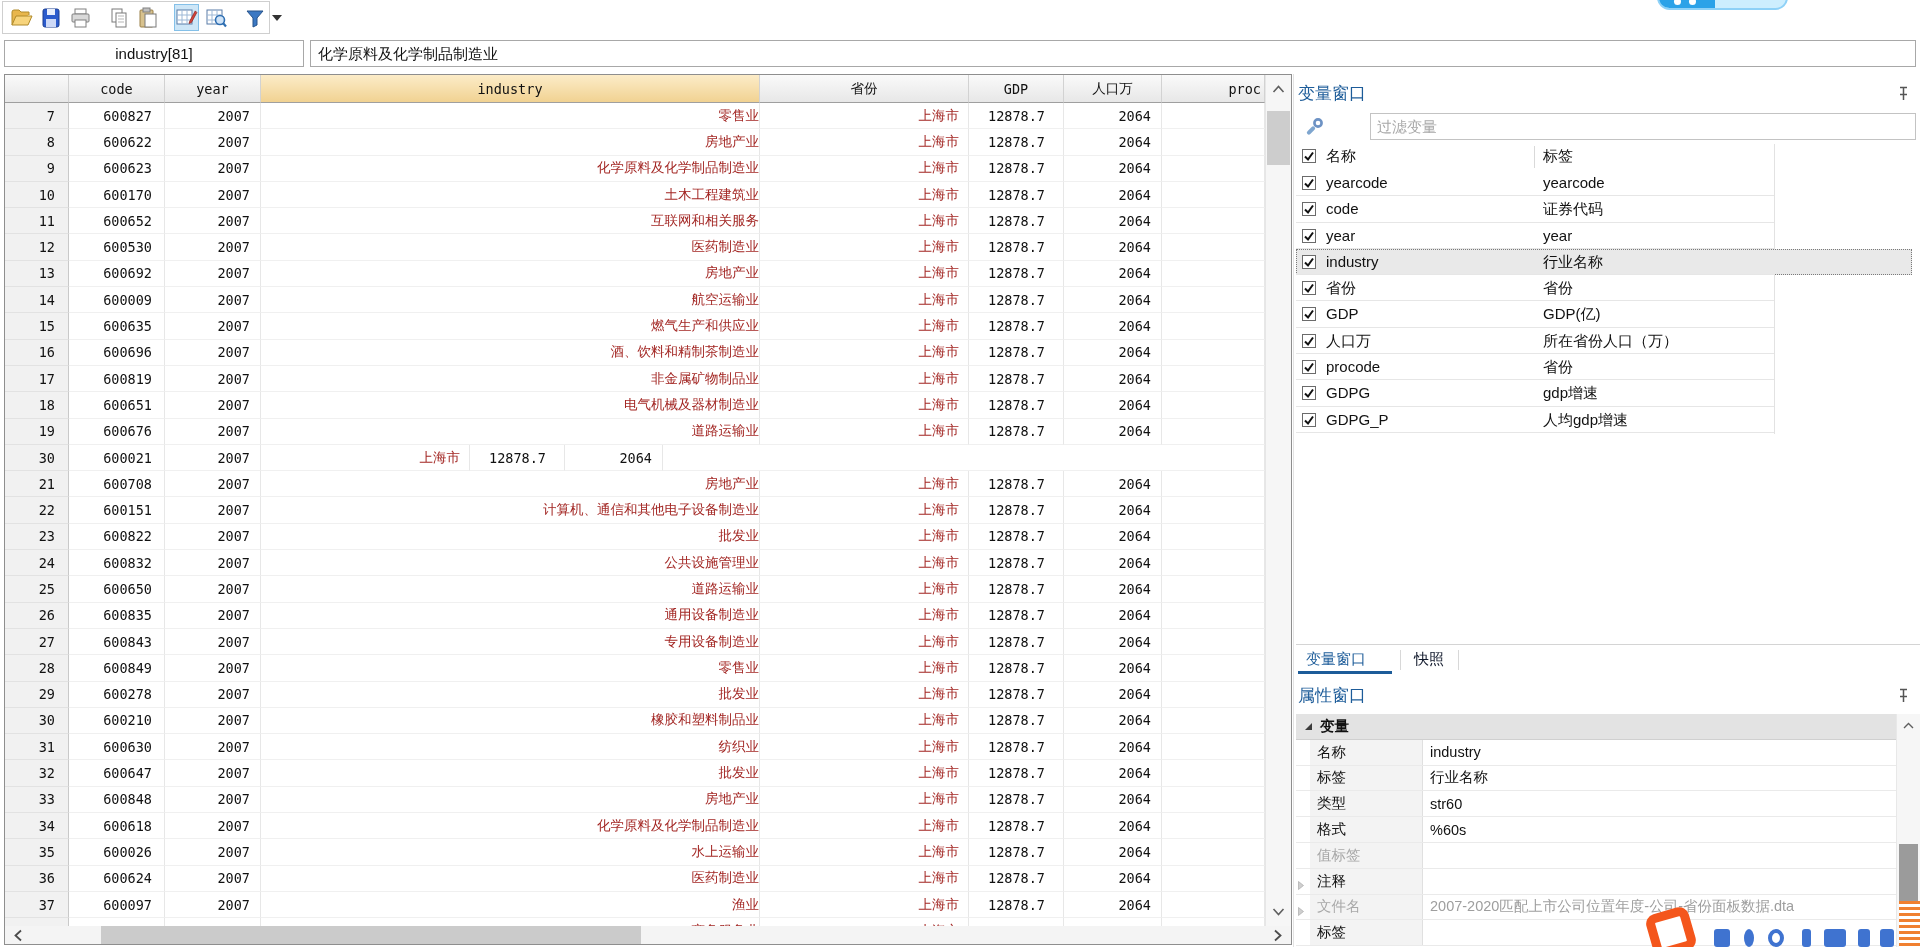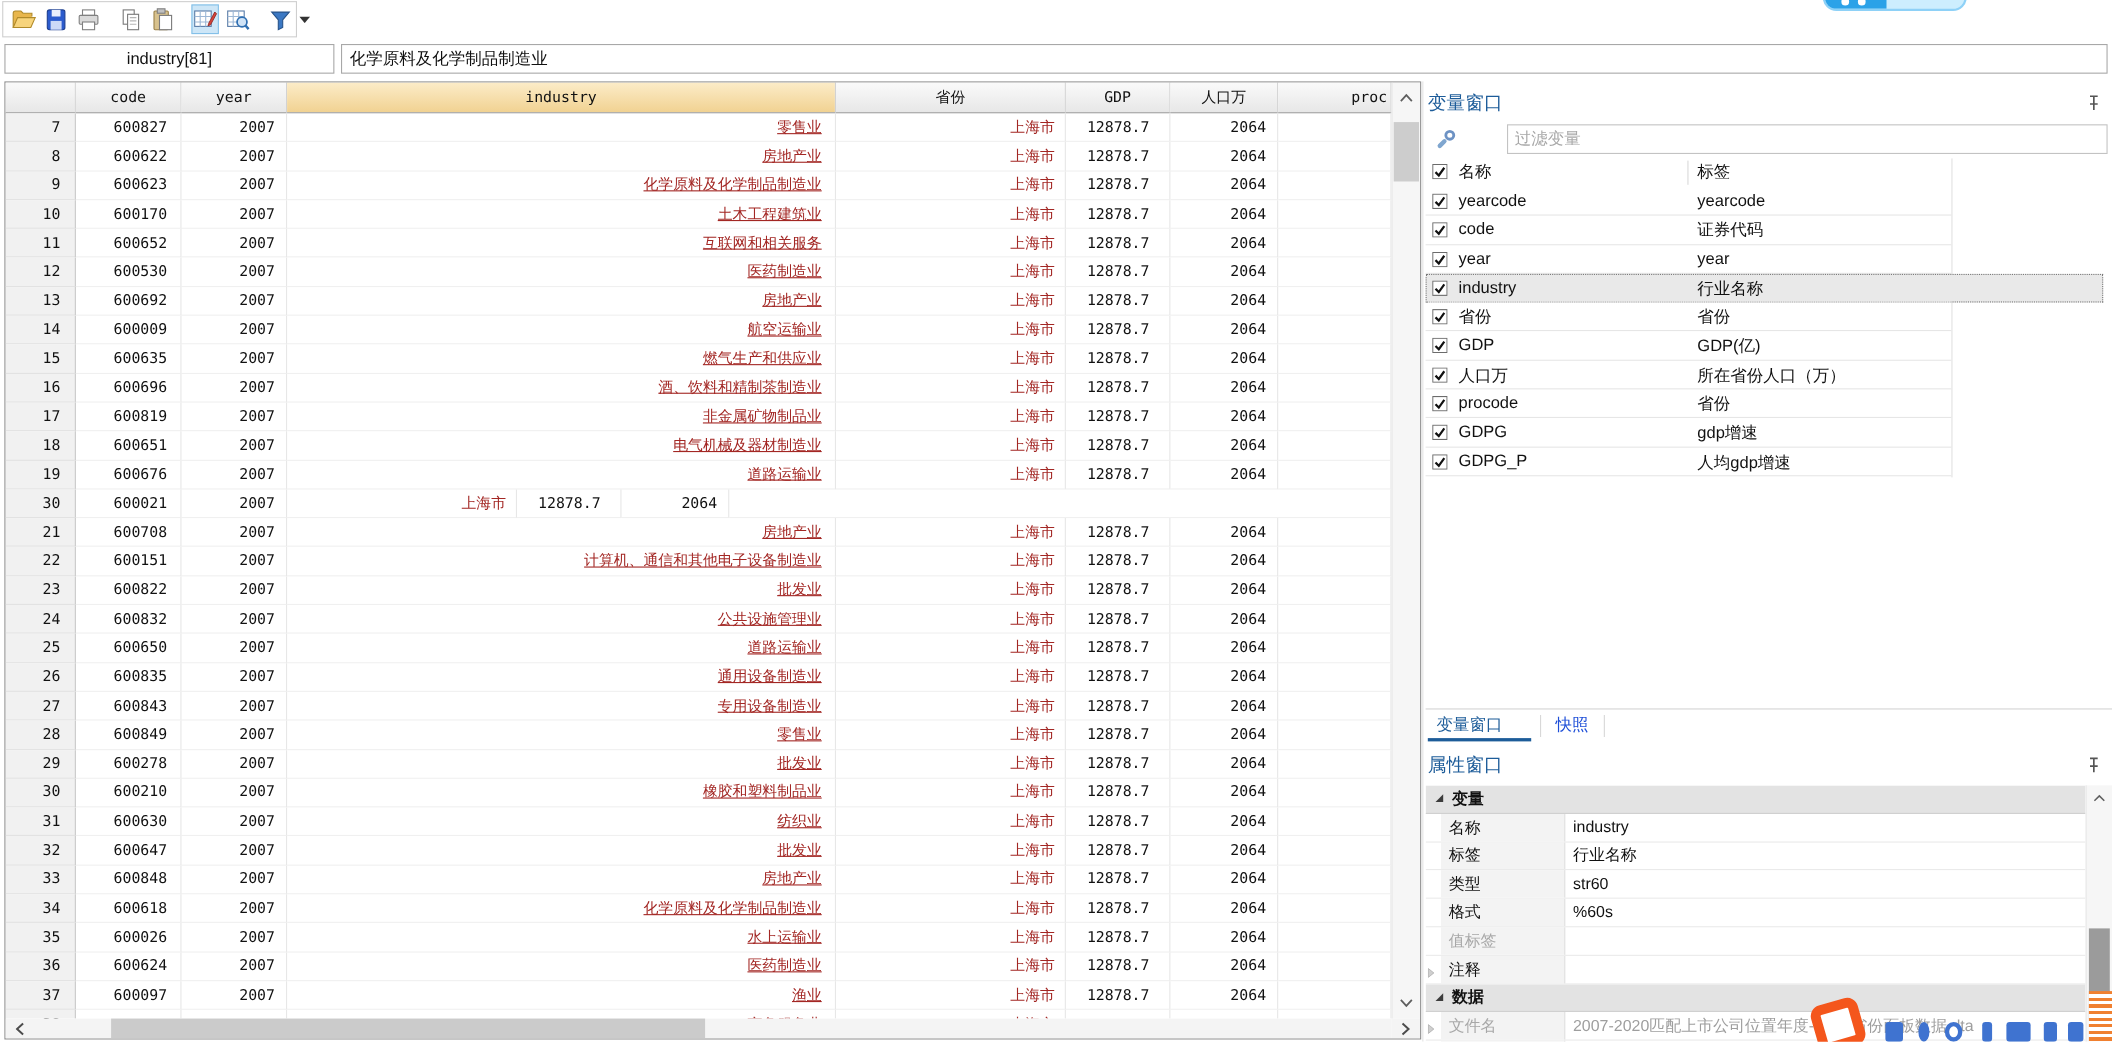--- a/index.html
+++ b/index.html
@@ -37,21 +37,21 @@
   .w-prov{width:209px;} .w-gdp{width:95px;} .w-pop{width:98px;} .w-proc{flex:1;}
   #grid-rows { position:absolute; left:0; right:26px; top:28px; bottom:18px; overflow:hidden; }
   .trow { display:flex; height:26.3px; }
   .c { display:flex; align-items:center; justify-content:flex-end;
        border-right:1px solid #e7e7e7; border-bottom:1px solid #f0f0f0; overflow:hidden; }
   .c.rn { background:#f1f1f1; border-right:1px solid #c9c9c9; border-bottom:1px solid #e2e2e2;
           padding-right:13px; }
   .c.code{ padding-right:12px; } .c.year{ padding-right:10px; }
   .c.gdp{ padding-right:18px; } .c.pop{ padding-right:10px; }
   .c.redc { color:#a32724; font-family:"Liberation Sans",sans-serif; font-size:13.5px; }
-  .c.ind{ padding-right:12px;text-decoration:underline; } .c.prov{ padding-right:9px; }
+  .c.ind{ padding-right:0; } .c.prov{ padding-right:9px; }
 
   
   .vsb { position:absolute; right:0; top:0; bottom:18px; width:26px; background:#f6f6f6;
          border-left:1px solid #e6e6e6; }
   .vsb .btn { position:absolute; left:0; right:0; height:24px; display:flex;
               align-items:center; justify-content:center; }
   .vsb .btn.up{ top:2px; } .vsb .btn.dn{ bottom:2px; }
   .vsb .thumb { position:absolute; left:1px; right:1px; top:36px; height:54px; background:#cdcdcd; }
   .hsb { position:absolute; left:0; right:26px; bottom:0; height:18px; background:#f4f4f4; }
   .hsb .btn { position:absolute; top:0; bottom:0; width:26px; display:flex;
@@ -88,21 +88,21 @@
   .vrow.sel { background:#e9e9e9; outline:1px dotted #7a7a7a; outline-offset:-1px;
               margin-right:8px; }
 
   #tab-sep { position:absolute; top:570px; left:0; right:0; height:1px; background:#d4d4d4; }
   #tabs { position:absolute; top:572px; left:0; right:0; height:30px; }
   .tab { position:absolute; top:4px; font-size:15px; }
   #tab1 { left:10px; color:#1d5c99; }
   #tab1-underline { position:absolute; left:2px; top:25px; width:94px; height:3px; background:#1d5c99; }
   .tabsep { position:absolute; top:4px; width:1px; height:20px; background:#d8d8d8; }
   #tsep1 { left:104px; } #tsep2 { left:162px; }
-  #tab2 { left:118px; color:#1d4ed8; }
+  #tab2 { left:118px; color:#0f172a; }
 
   #pt { top:610px; }
   #pin2 { top:614px; }
 
   #props { position:absolute; top:640px; left:0; right:24px; bottom:0; overflow:hidden;
            font-size:14.5px; }
   .sect { height:25.8px; background:#e3e3e3; display:flex; align-items:center;
           font-weight:bold; border-bottom:1px solid #d0d0d0; }
   .sect .tri { margin:0 7px 0 8px; }
   .prow { position:relative; height:25.8px; border-bottom:1px solid #eaeaea; }
@@ -757,28 +757,20 @@
   </div>
       <div class="prow">
     <span class="gut" style="display: inline;">
       <svg width="6" height="9" viewBox="0 0 6 9">
             <polygon points="0.5,0.5 5.5,4.5 0.5,8.5" fill="#cfcfcf" stroke="#ababab" stroke-width="0.7"></polygon>
           </svg>
     </span>
     <span class="plabel">注释</span>
     <span class="pvalue"></span>
   </div>
-      <div class="sect">
-    <span class="tri">
-      <svg width="9" height="9" viewBox="0 0 9 9">
-            <polygon points="8,1 8,8 1,8" fill="#3c3c3c"></polygon>
-          </svg>
-    </span>
-    <span>数据</span>
-  </div>
       <div class="prow">
     <span class="gut" style="display: inline;">
       <svg width="6" height="9" viewBox="0 0 6 9">
             <polygon points="0.5,0.5 5.5,4.5 0.5,8.5" fill="#cfcfcf" stroke="#ababab" stroke-width="0.7"></polygon>
           </svg>
     </span>
     <span class="plabel muted">文件名</span>
     <span class="pvalue muted">2007-2020匹配上市公司位置年度-公司-省份面板数据.dta</span>
   </div>
       <div class="prow">

